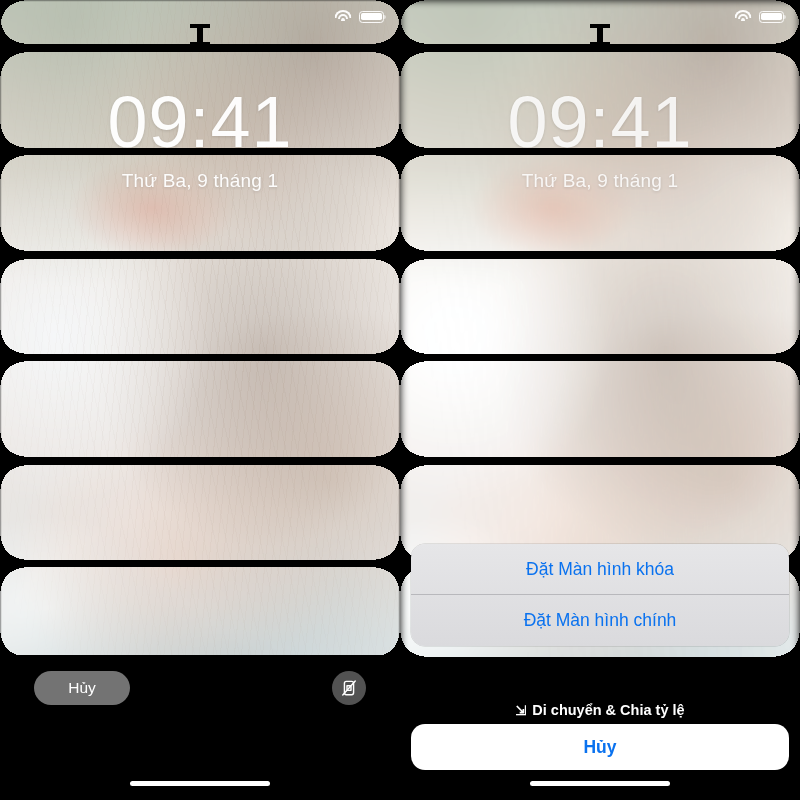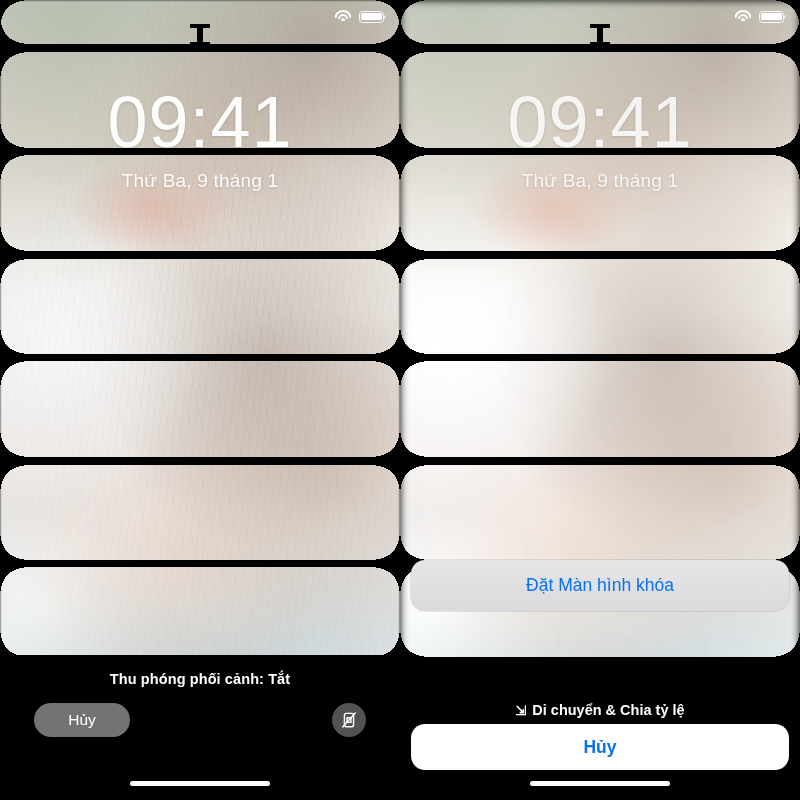--- a/index.html
+++ b/index.html
@@ -144,21 +144,21 @@
     z-index:10; white-space:nowrap;
   }
   .hiddenlabel .ic{ display:inline-block; margin-right:6px; font-size:13px; }
 
   .sheet{
     position:absolute; left:11px; width:378px; z-index:14;
     border-radius:14px; overflow:hidden;
     background:linear-gradient(180deg,#e6e6e8 0%,#dadadd 100%);
     box-shadow:0 0 0 .5px rgba(0,0,0,.18);
   }
-  .sheet.actions{ top:560px; }
+  .sheet.actions{ top:544px; }
   .sheet-item{
     height:51px; display:flex; align-items:center; justify-content:center;
     font-size:17.5px; color:#0a72ef; font-weight:400;
     border-bottom:.5px solid rgba(60,60,67,.24);
     cursor:pointer;
   }
   .sheet-item:last-child{ border-bottom:none; }
   .sheet.cancel{
     top:724px; background:#fff;
   }
@@ -221,21 +221,20 @@
           <b></b>
         </span>
     </div>
 
     <div class="clockwrap">
       <div class="time">09:41</div>
       <div class="date">Thứ Ba, 9 tháng 1</div>
     </div>
 
     <div class="bottombar">
-      <div class="persplabel">Thu phóng phối cảnh: Tắt</div>
       <div class="btnrow">
         <button class="pill">Hủy</button>
         <button class="circbtn">
           <svg width="20" height="20" viewBox="0 0 24 24" fill="none" stroke="#ffffff" stroke-width="1.7" stroke-linecap="round" stroke-linejoin="round">
             <rect x="6.5" y="4" width="11" height="16" rx="2.2"></rect>
             <path d="M9.6 9.2h4.8v5.6H9.6z"></path>
             <line x1="4.5" y1="20.5" x2="19.5" y2="3.5"></line>
           </svg>
         </button>
       </div>
@@ -300,20 +299,21 @@
       <div class="time">09:41</div>
       <div class="date">Thứ Ba, 9 tháng 1</div>
     </div>
 
     <div class="hiddenlabel">
       <span class="ic">⇲</span><span>Di chuyển &amp; Chia tỷ lệ</span>
     </div>
 
     <div class="sheet actions">
       <div class="sheet-item">Đặt Màn hình khóa</div>
+      <div class="sheet-item">Đặt Màn hình chính</div>
     </div>
 
     <div class="sheet cancel">
       <div class="sheet-item">Hủy</div>
     </div>
 
     <div class="homebar"></div>
   </div>
 
 </div>

